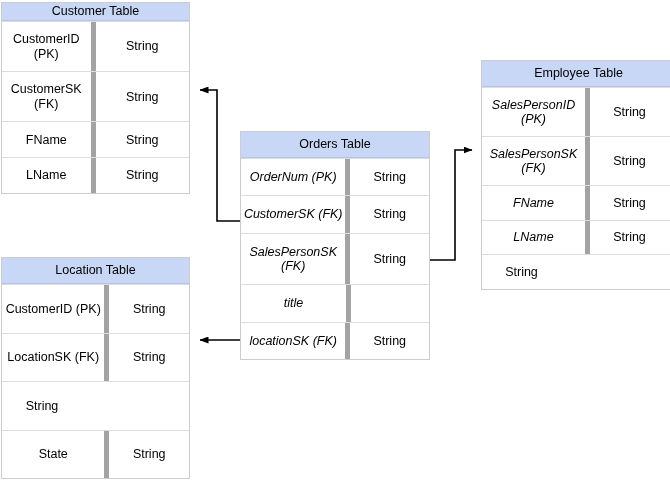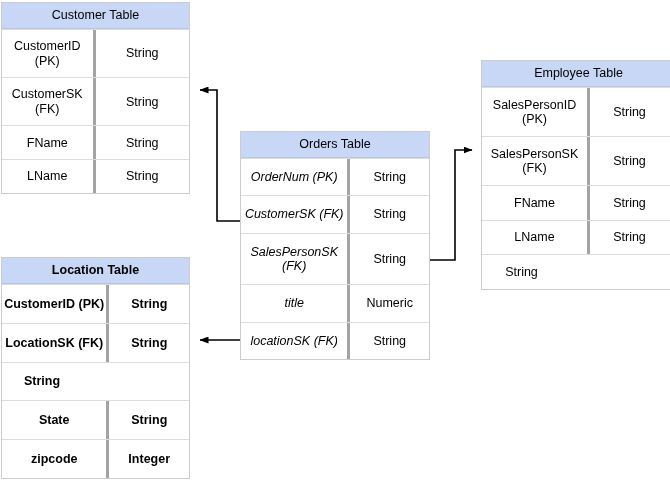--- a/index.html
+++ b/index.html
@@ -56,41 +56,41 @@
     align-items: center;
     justify-content: center;
     text-align: center;
     font-size: 12.5px;
     line-height: 1.15;
     padding: 1px 2px;
     overflow: hidden;
     white-space: pre-line;
   }
   .cell-name {
-    border-right: 3px solid #a3a3a3;
+    border-right: 5px solid #a3a3a3;
   }
   
   #tbl-customer { left: 1px;   top: 2px;   width: 189px; height: 192px; }
-  #tbl-customer .tbl-title { height: 26px; }
+  #tbl-customer .tbl-title { height: 18px; }
   #tbl-customer .cell-name { width: 94px; }
   #tbl-customer .cell-type { width: 94px; }
 
-  #tbl-location { left: 1px;   top: 257px; width: 189px; height: 222px; font-weight: bold; }
+  #tbl-location { left: 1px;   top: 257px; width: 189px; height: 222px; }
   #tbl-location .tbl-title { height: 26px; }
   #tbl-location .cell-name { width: 108px; }
   #tbl-location .cell-type { width: 80px; }
 
   #tbl-orders   { left: 240px; top: 131px; width: 190px; height: 229px; }
   #tbl-orders .tbl-title { height: 26px; text-align: center; }
   #tbl-orders .cell-name { width: 110px; font-style: italic; }
   #tbl-orders .cell-type { width: 79px; }
 
   #tbl-employee { left: 481px; top: 60px;  width: 195px; height: 230px; }
   #tbl-employee .tbl-title { height: 26px; }
-  #tbl-employee .cell-name { width: 108px; }
+  #tbl-employee .cell-name { width: 108px; font-style: italic; }
   #tbl-employee .cell-type { width: 79px; }
 </style>
 </head>
 <body>
 
 <svg id="canvas" viewBox="0 0 670 480" width="670" height="480" xmlns="http://www.w3.org/2000/svg">
   <defs>
     <marker id="arrowhead" markerWidth="9" markerHeight="7" refX="8.5" refY="3.5" orient="auto" markerUnits="userSpaceOnUse">
       <polygon points="0 0, 9 3.5, 0 7" fill="#000000"></polygon>
     </marker>
@@ -134,44 +134,39 @@
     <div class="cell cell-name">LocationSK (FK)</div>
     <div class="cell cell-type">String</div>
   </div>
   <div class="tbl-row">
     <div class="cell cell-type">String</div>
   </div>
   <div class="tbl-row">
     <div class="cell cell-name">State</div>
     <div class="cell cell-type">String</div>
   </div>
-  <div class="tbl-row">
-    <div class="cell cell-name">zipcode</div>
-    <div class="cell cell-type">Integer</div>
-  </div>
 </div>
 
 <div class="er-table" id="tbl-orders">
   <div class="tbl-title">Orders Table</div>
   <div class="tbl-row">
     <div class="cell cell-name">OrderNum (PK)</div>
     <div class="cell cell-type">String</div>
   </div>
   <div class="tbl-row">
     <div class="cell cell-name">CustomerSK (FK)</div>
     <div class="cell cell-type">String</div>
   </div>
   <div class="tbl-row">
     <div class="cell cell-name">SalesPersonSK
 (FK)</div>
     <div class="cell cell-type">String</div>
   </div>
   <div class="tbl-row">
     <div class="cell cell-name">title</div>
-    <div class="cell cell-type">Numeric</div>
   </div>
   <div class="tbl-row">
     <div class="cell cell-name">locationSK (FK)</div>
     <div class="cell cell-type">String</div>
   </div>
 </div>
 
 <div class="er-table" id="tbl-employee">
   <div class="tbl-title">Employee Table</div>
   <div class="tbl-row">

